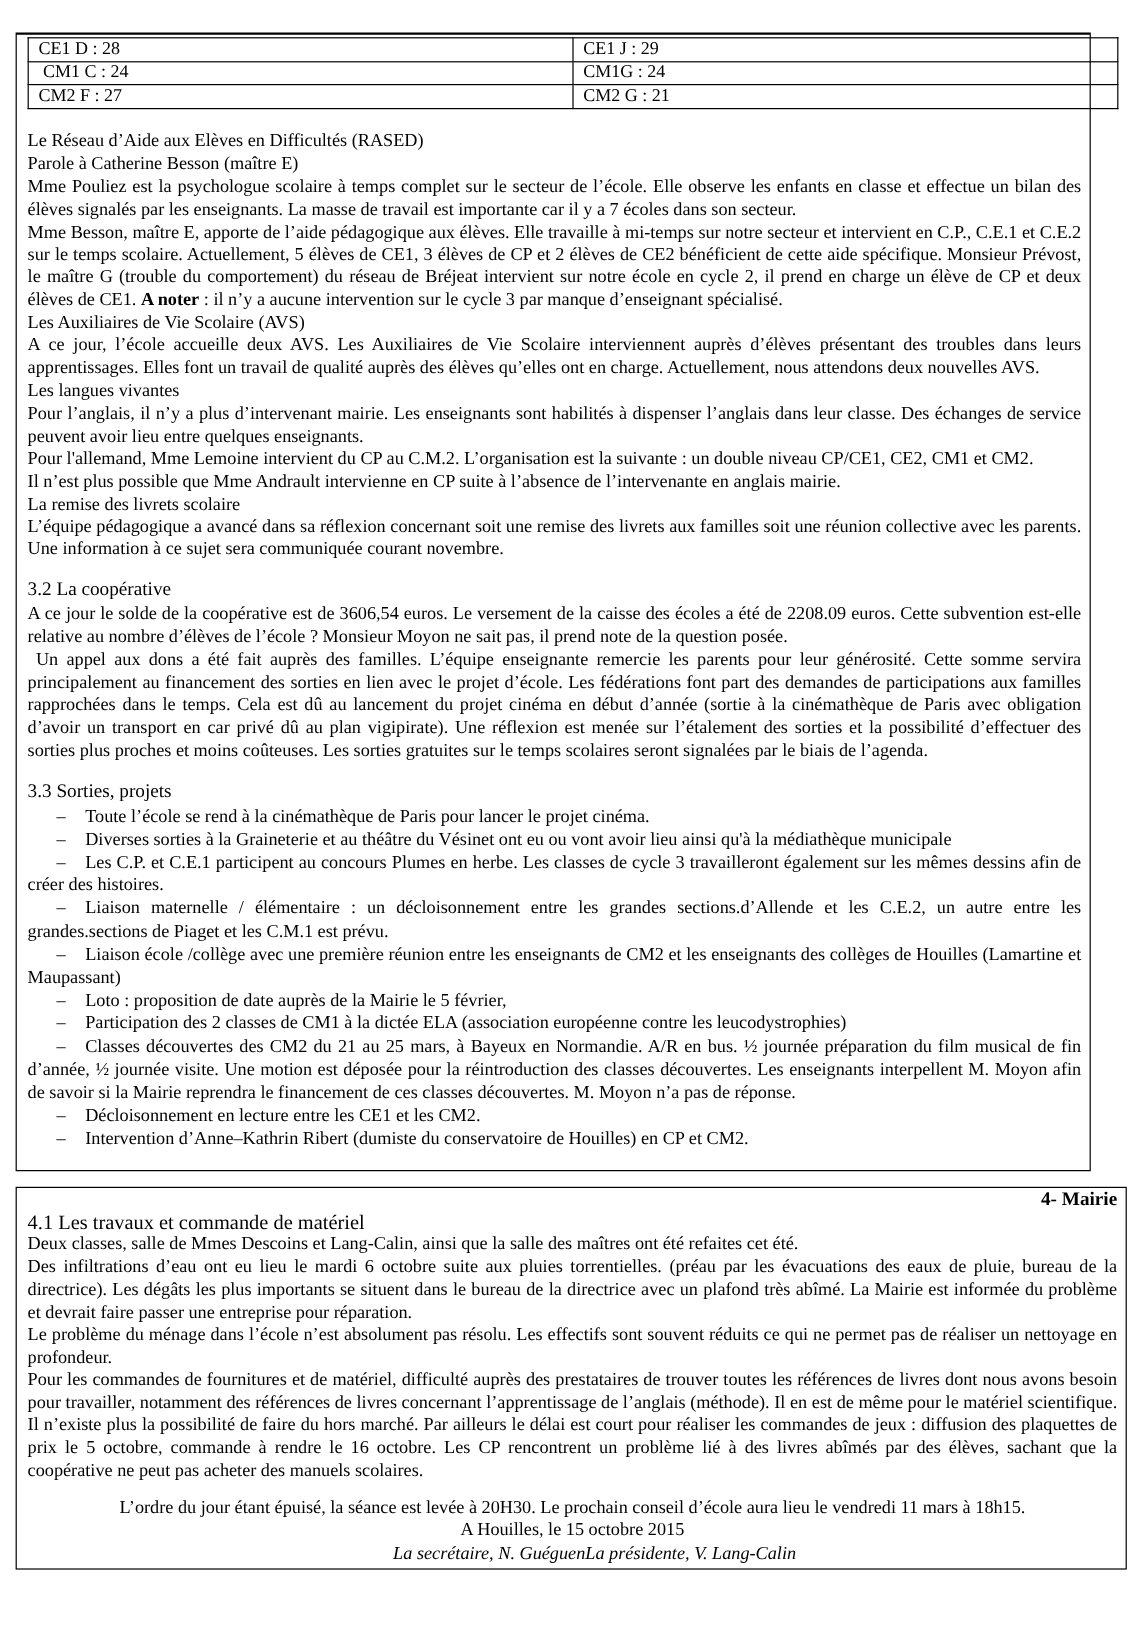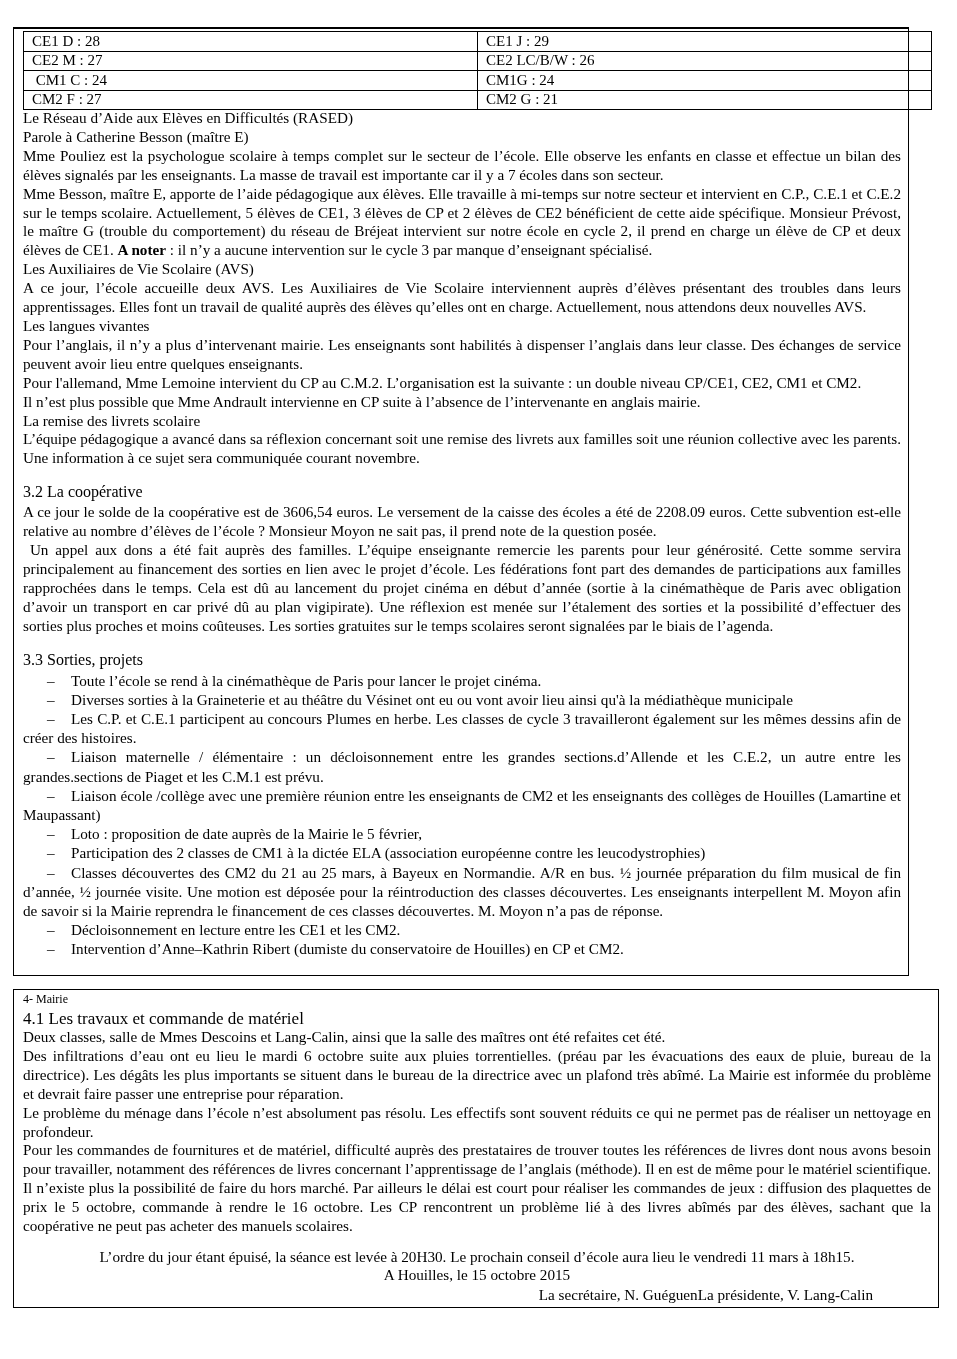--- a/index.html
+++ b/index.html
@@ -13,39 +13,35 @@
   table.classes td { border:1.2px solid #000; padding:0 8px; height:18.5px; line-height:17px; width:50%; font-size:15px; }
   .content { position:absolute; left:9px; right:7px; }
   .c1 { top:80px; }
   p { margin:0; line-height:18.9px; text-align:justify; }
   .u { }
   .h3 { font-size:16px; line-height:20px; margin-top:14px; margin-bottom:1px; text-align:left; }
   ul.dash { list-style:none; margin:0; padding:0; }
   ul.dash li { line-height:19.2px; text-align:justify; position:relative; }
   ul.dash li .d { display:inline-block; width:24px; padding-left:24px; }
   .c2 { top:0px; }
-  .title4 { text-align:left; font-weight:normal; font-size:12px; line-height:19px; }
+  .title4 { text-align:right; font-weight:bold; font-size:16px; line-height:19px; }
   .h41 { font-size:17px; line-height:19px; }
   .closing { text-align:center; line-height:19px; margin-top:11px; }
-  .sig { display:flex; justify-content:flex-end; padding:0 58px 0 95px; line-height:19px; }
+  .sig { display:flex; justify-content:center; padding:0 58px 0 95px; line-height:19px;font-style:italic; }
   b { font-weight:bold; }
 </style>
 </head>
 <body>
 
 <div class="box1">
   <table class="classes">
     <tbody>
         <tr>
       <td>CE1 D : 28</td>
       <td>CE1 J : 29</td>
-    </tr>
-    <tr>
-      <td>CE2 M : 27</td>
-      <td>CE2 LC/B/W : 26</td>
     </tr>
     <tr>
       <td style="white-space:pre"> CM1 C : 24</td>
       <td>CM1G : 24</td>
     </tr>
     <tr>
       <td>CM2 F : 27</td>
       <td>CM2 G : 21</td>
     </tr>
   </tbody>

